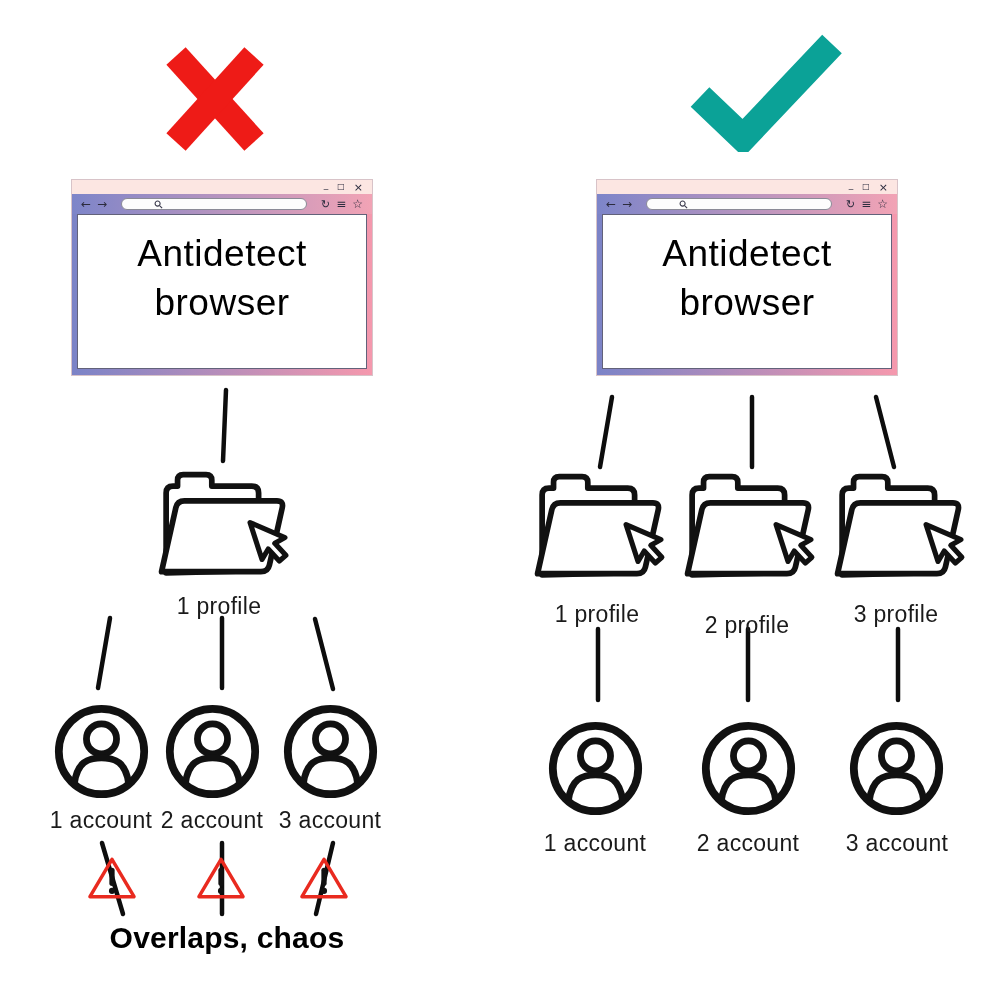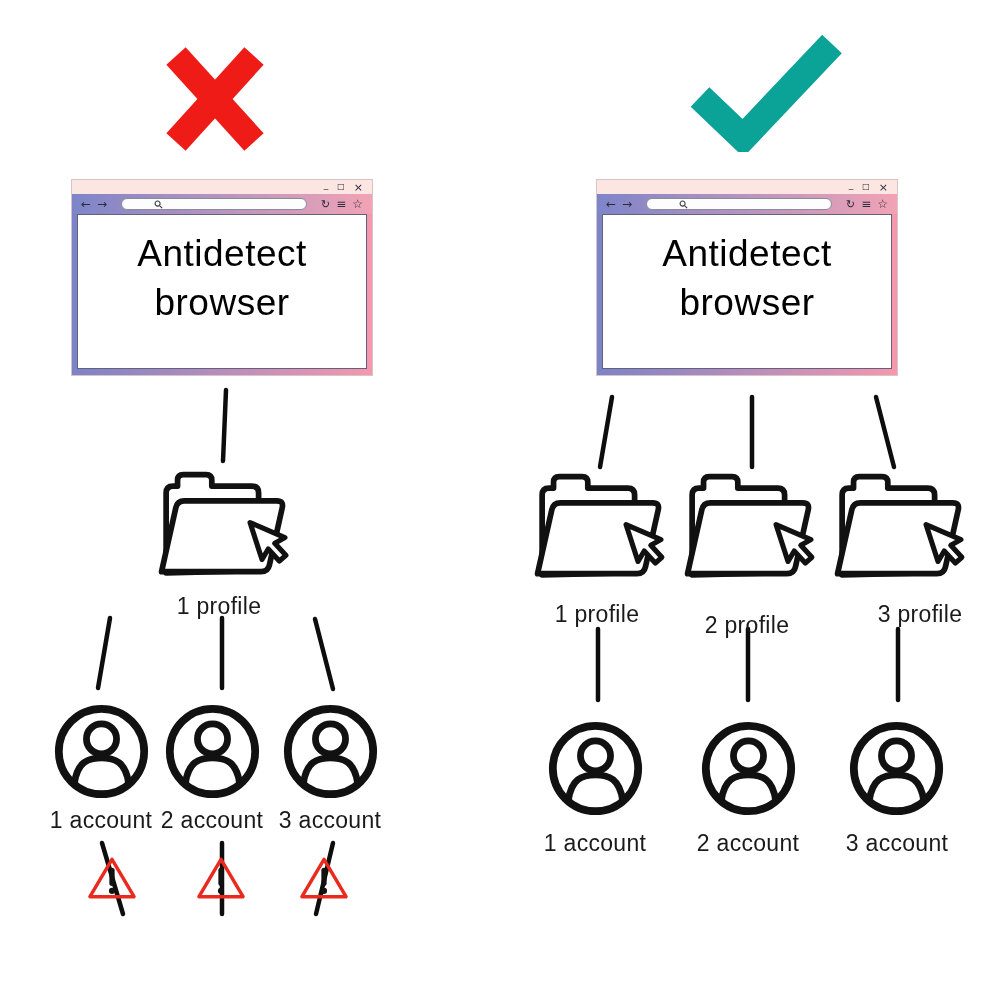--- a/index.html
+++ b/index.html
@@ -166,33 +166,34 @@
   <svg class="abs" style="left:86px;top:855px;" width="52" height="46" viewBox="0 0 54 48">
       <use href="#g-warning"></use>
     </svg>
   <svg class="abs" style="left:195px;top:855px;" width="52" height="46" viewBox="0 0 54 48">
       <use href="#g-warning"></use>
     </svg>
   <svg class="abs" style="left:298px;top:855px;" width="52" height="46" viewBox="0 0 54 48">
       <use href="#g-warning"></use>
     </svg>
 
+  <div class="caption" style="left:227px;top:921px;">Overlaps, chaos</div>
 
   <svg class="abs" style="left:533px;top:472px;" width="137" height="120" viewBox="0 0 120 105">
       <use href="#g-folder"></use>
     </svg>
   <svg class="abs" style="left:683px;top:472px;" width="137" height="120" viewBox="0 0 120 105">
       <use href="#g-folder"></use>
     </svg>
   <svg class="abs" style="left:833px;top:472px;" width="137" height="120" viewBox="0 0 120 105">
       <use href="#g-folder"></use>
     </svg>
   <div class="lbl" style="left:597px;top:601px;">1 profile</div>
   <div class="lbl" style="left:747px;top:601px;margin-top:11px;">2 profile</div>
-  <div class="lbl" style="left:896px;top:601px;margin-left:24px;">3 profile</div>
+  <div class="lbl" style="left:896px;top:601px;">3 profile</div>
 
   <svg class="abs" style="left:547px;top:720px;" width="97" height="97" viewBox="0 0 100 100">
       <use href="#g-person"></use>
     </svg>
   <svg class="abs" style="left:700px;top:720px;" width="97" height="97" viewBox="0 0 100 100">
       <use href="#g-person"></use>
     </svg>
   <svg class="abs" style="left:848px;top:720px;" width="97" height="97" viewBox="0 0 100 100">
       <use href="#g-person"></use>
     </svg>

